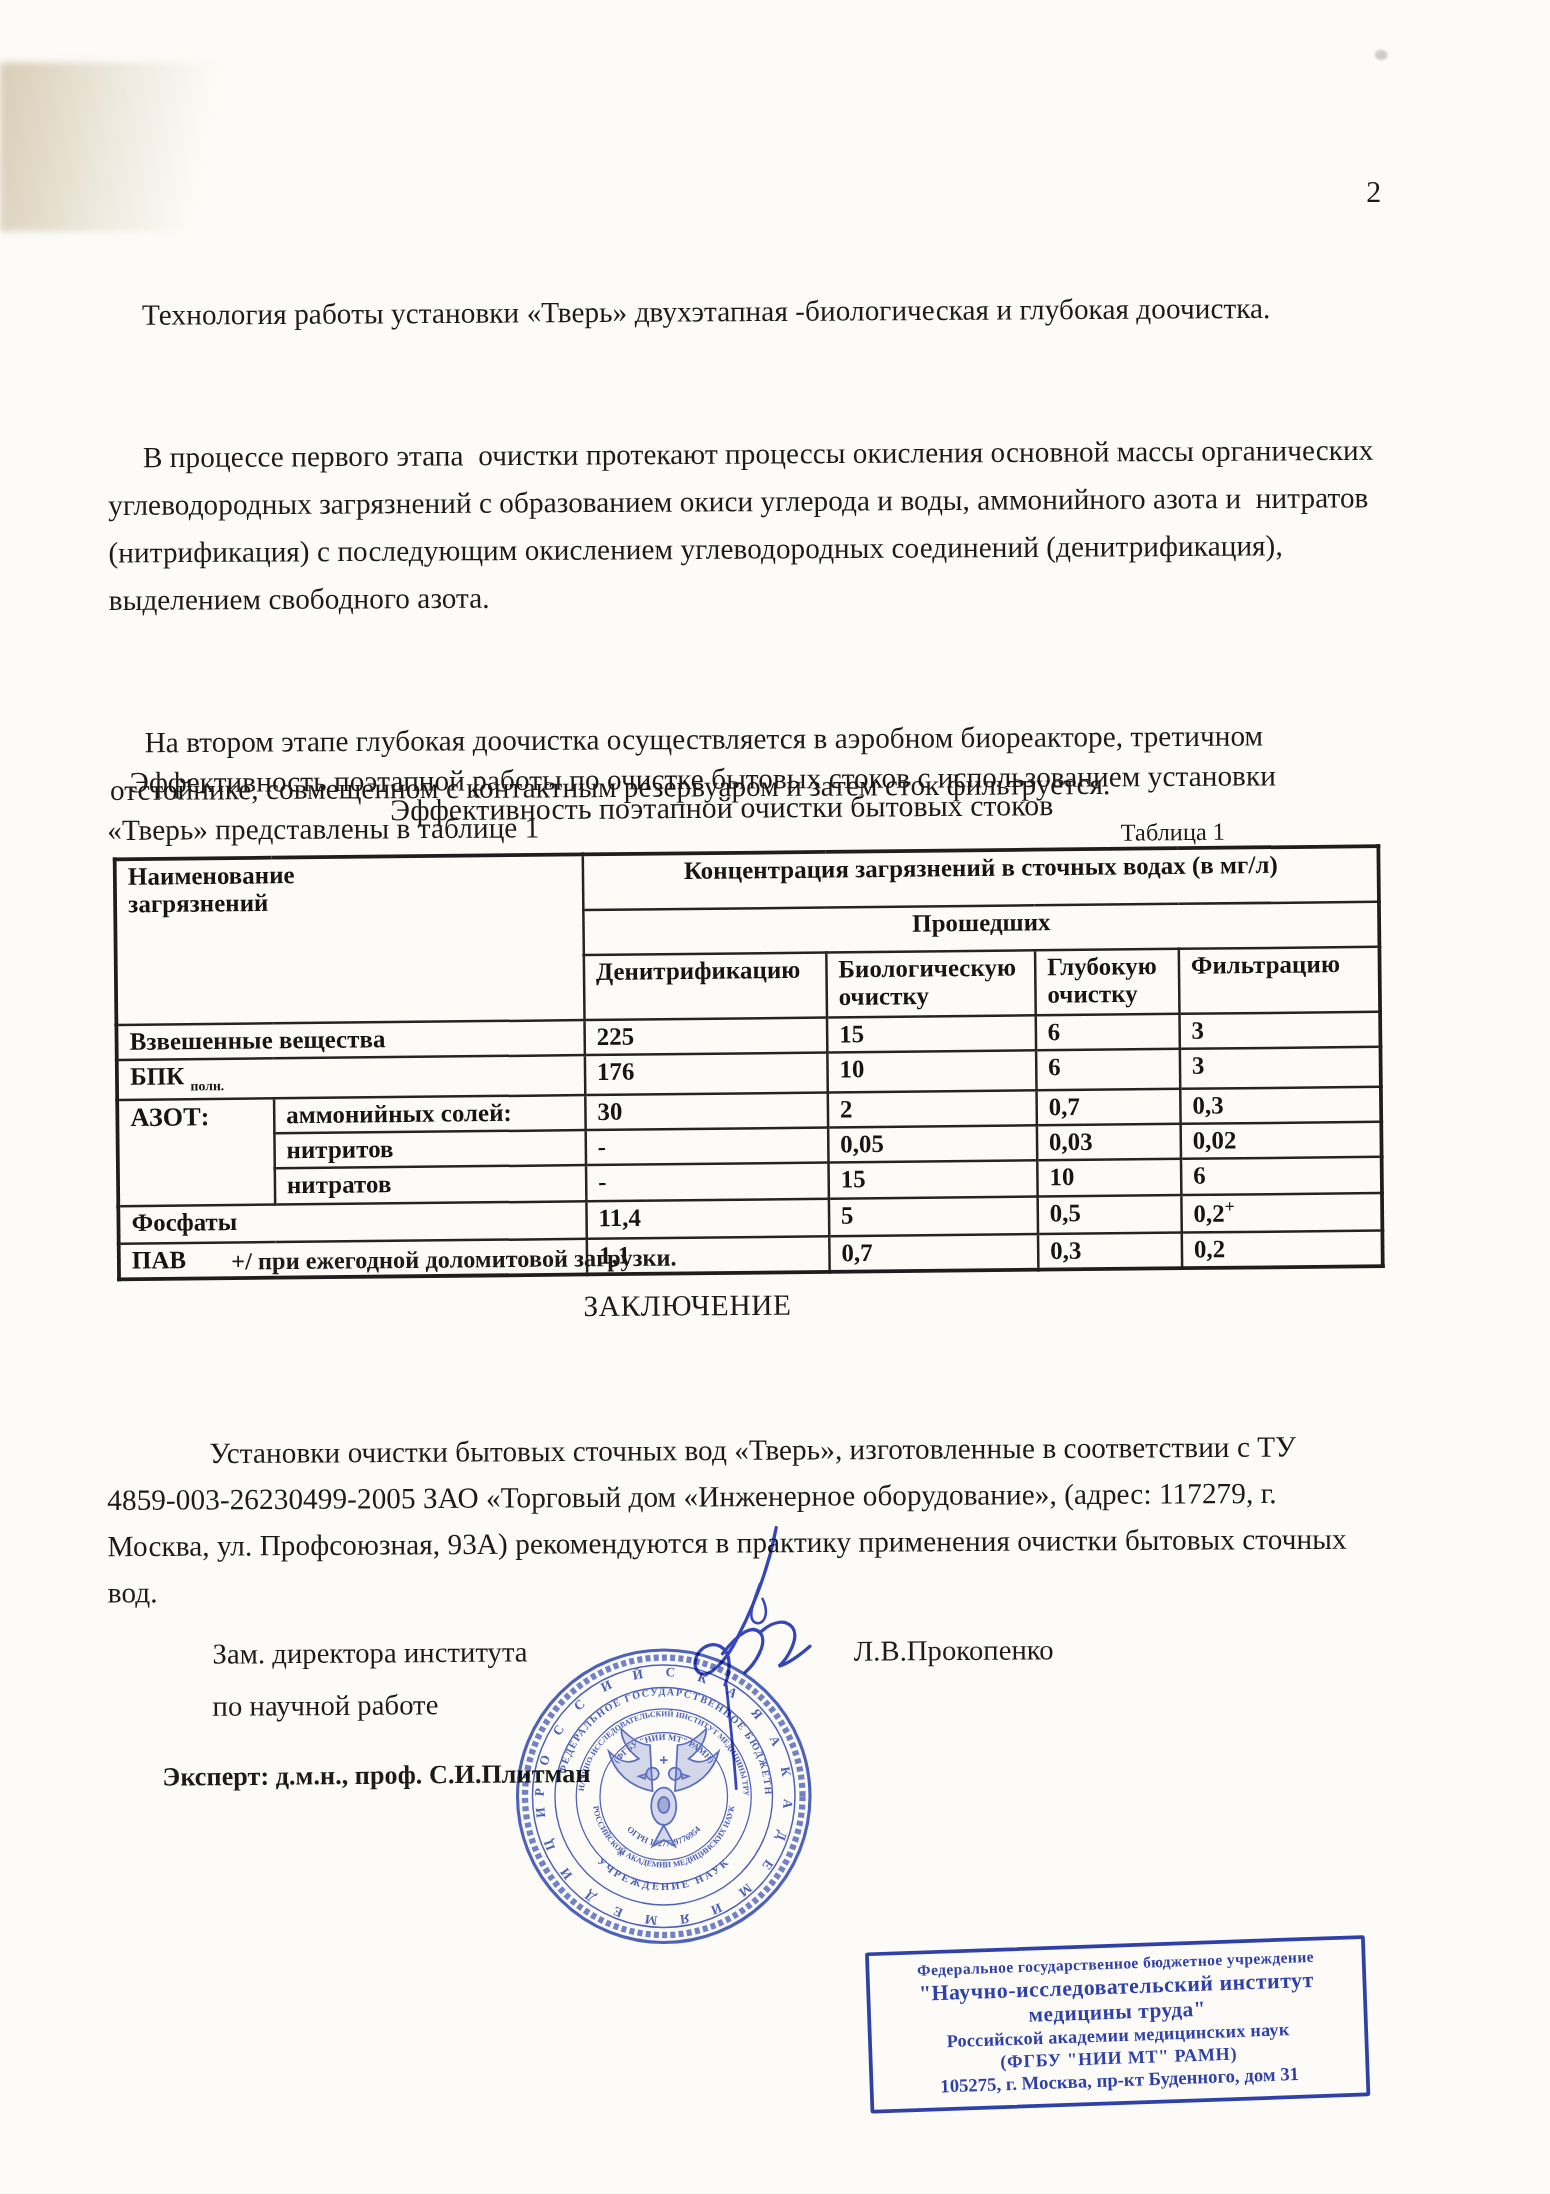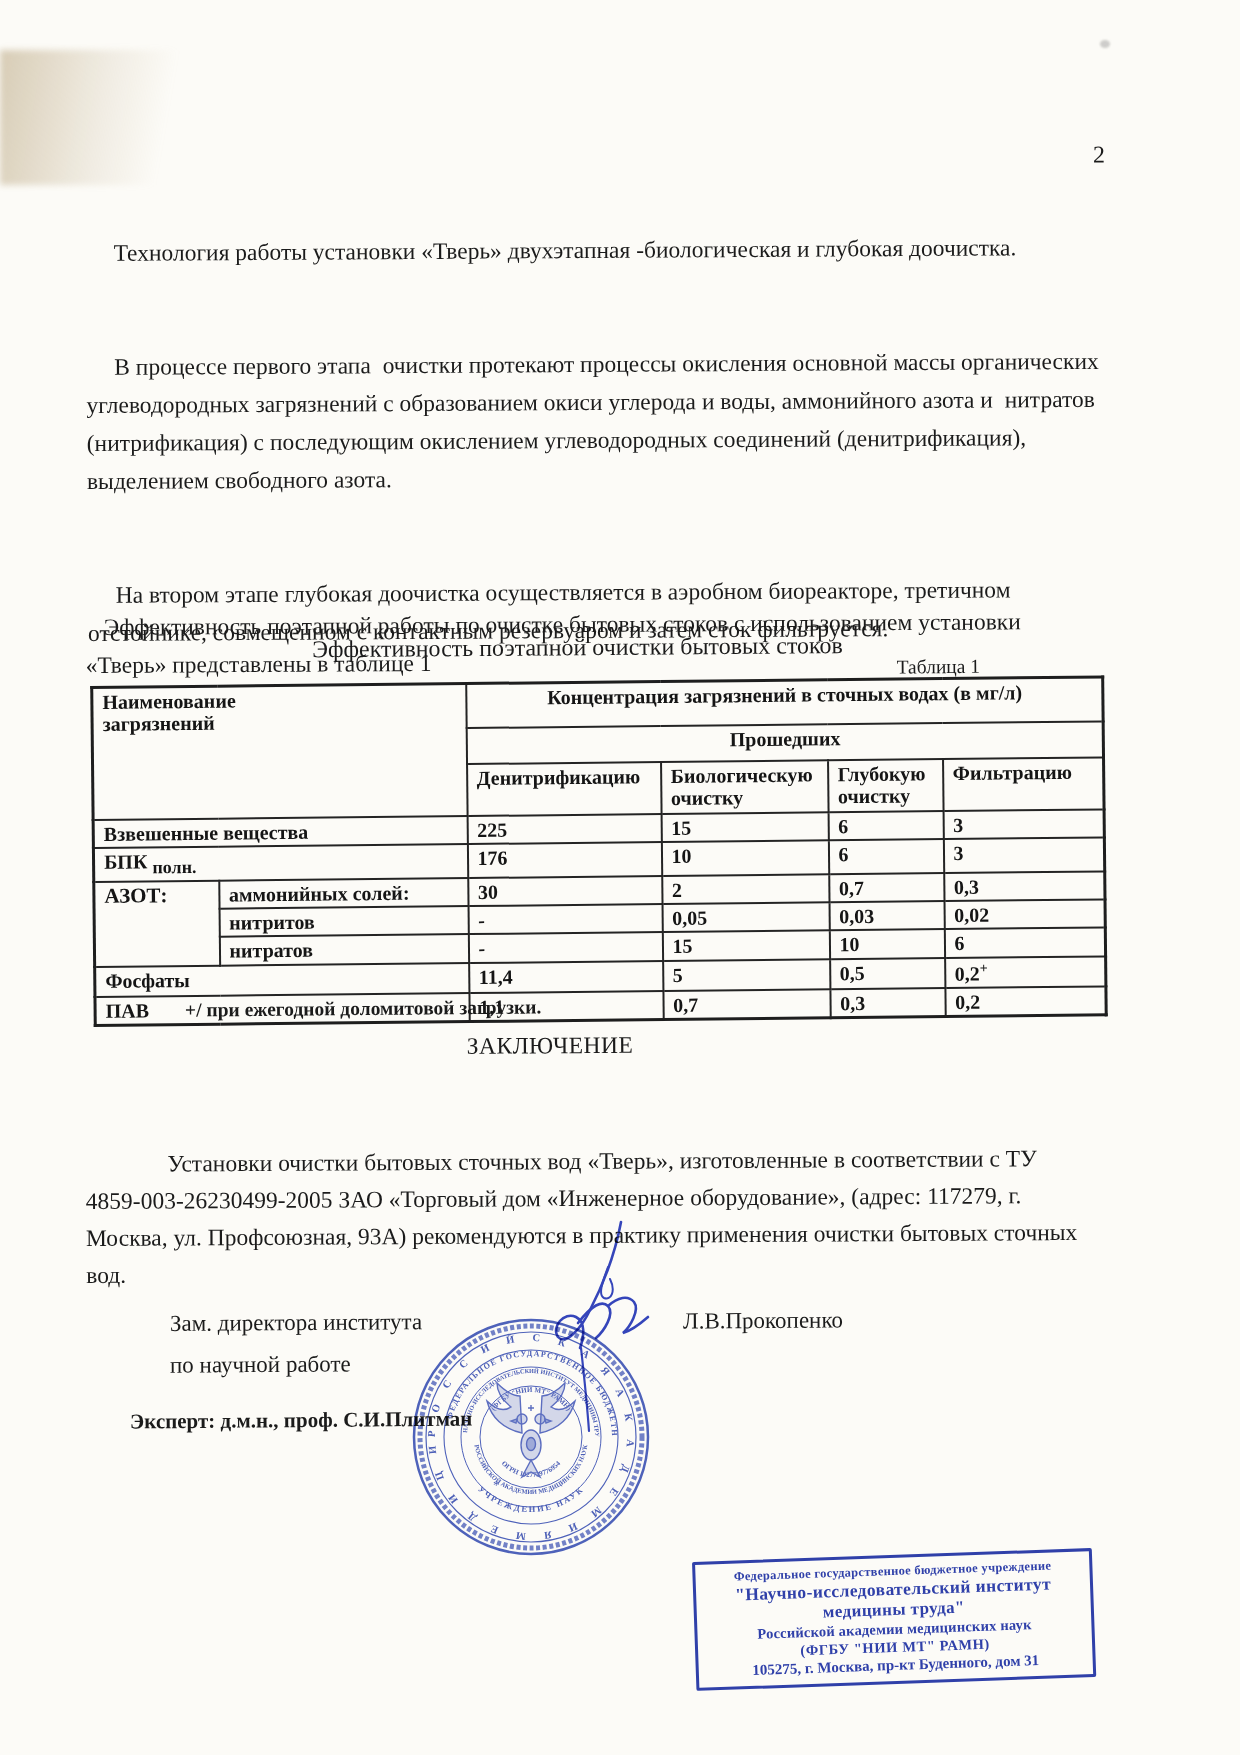--- a/index.html
+++ b/index.html
@@ -45,21 +45,21 @@
   table.eff td{
     border:2px solid #242424;padding:2px 8px 2px 9px;vertical-align:top;
     line-height:1.12;white-space:pre-line;
   }
   table.eff{border:3px solid #1e1e1e;}
   td.cc{text-align:center;}
   tr.rh1 td{height:38px;}
   tr.rh2 td{height:30px;}
   tr.rh3 td{height:46px;}
   tr.rd td{height:21px;}
-  .subsm{font-size:18px;font-weight:bold;}
+  .subsm{font-size:11px;font-weight:bold;}
   sup.plus{font-size:14px;}
   td.azot{vertical-align:middle;font-size:21px;}
 
   .footnote{position:absolute;left:185px;top:998px;font-size:19.5px;font-weight:bold;transform:rotate(-.5deg);}
 
   .concl-title{
     position:absolute;left:92px;top:1032px;width:1011px;text-align:center;
     padding-right:95px;box-sizing:border-box;font-size:23.5px;letter-spacing:.5px;transform:rotate(-.35deg);
   }
   .concl{

